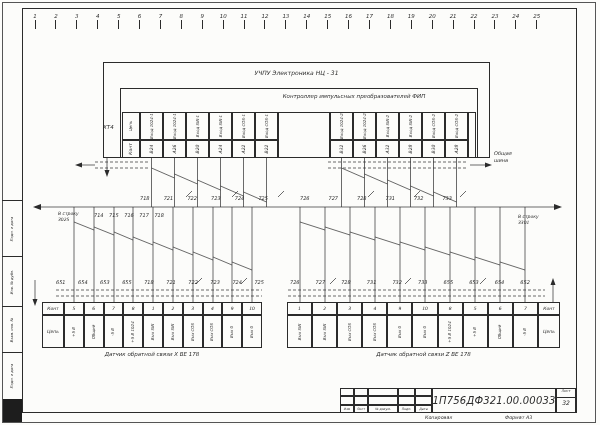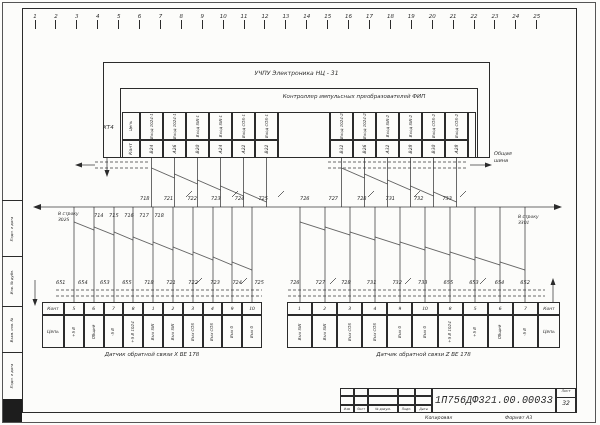--- a/index.html
+++ b/index.html
@@ -69,21 +69,21 @@
   #cap-z { left:287px; top:351px; width:273px; }
 
   
   #stamp { left:340px; top:388px; width:236px; height:25px; display:flex; background:#fcfcfa; }
   #stamp .grid { width:92px; display:flex; flex-direction:column; }
   #stamp .grow { display:flex; flex:1; }
   #stamp .gcell { border:0.5px solid #2b2b2b; font-size:3.2px; font-style:italic;
                   display:flex; align-items:center; justify-content:center; overflow:hidden; }
   .gc1{width:14px;} .gc2{width:14px;} .gc3{width:30px;} .gc4{width:17px;} .gc5{width:17px;}
   #doc-cell { width:124px; border:1px solid #2b2b2b; display:flex; align-items:center; justify-content:center; }
-  #doc-cell span { font-size:10px; letter-spacing:0.2px;font-family:Liberation Mono, monospace; }
+  #doc-cell span { font-size:10px; letter-spacing:0.2px; }
   #sheet-cell { width:20px; border:1px solid #2b2b2b; display:flex; flex-direction:column; }
   #sheet-cell .sl { height:9px; border-bottom:0.5px solid #2b2b2b; font-size:3.5px; text-align:center; }
   #sheet-cell .sn { flex:1; font-size:6px; text-align:center; padding-top:1px; }
   #copied { left:425px; top:415px; font-size:4.8px; }
   #format { left:505px; top:415px; font-size:4.8px; }
 
   
   .mseg { left:2px; width:20px; border-top:0.7px solid #2b2b2b; position:absolute; }
   .mseg span { position:absolute; left:50%; top:50%; transform:translate(-50%,-50%) rotate(-90deg);
                white-space:nowrap; font-size:3.6px; }

